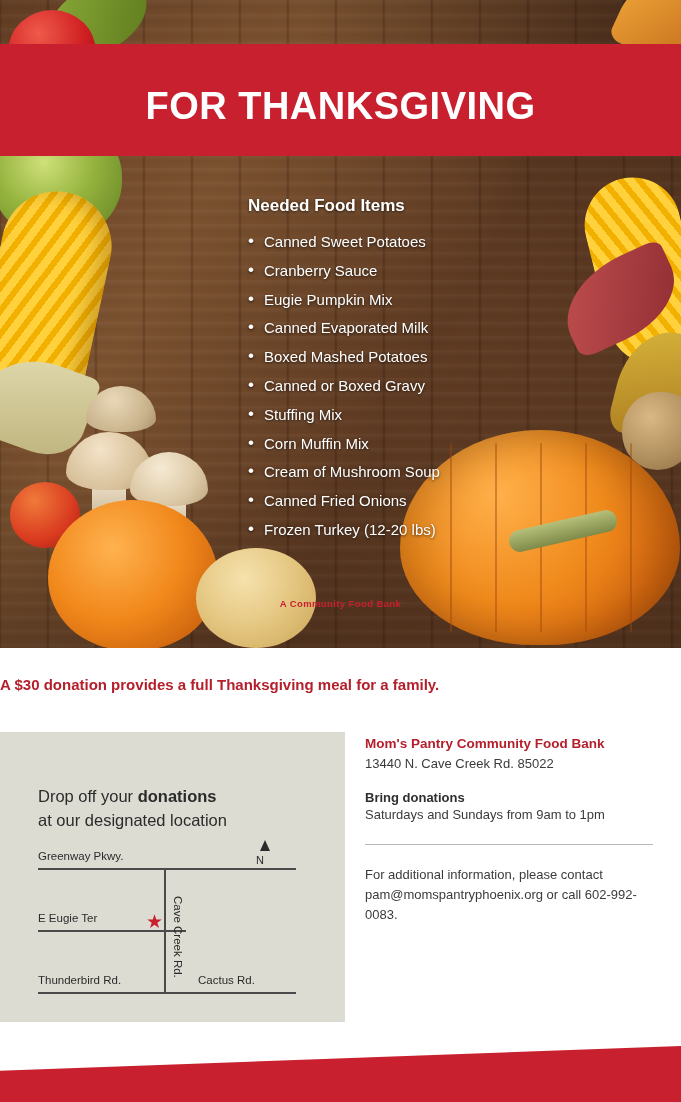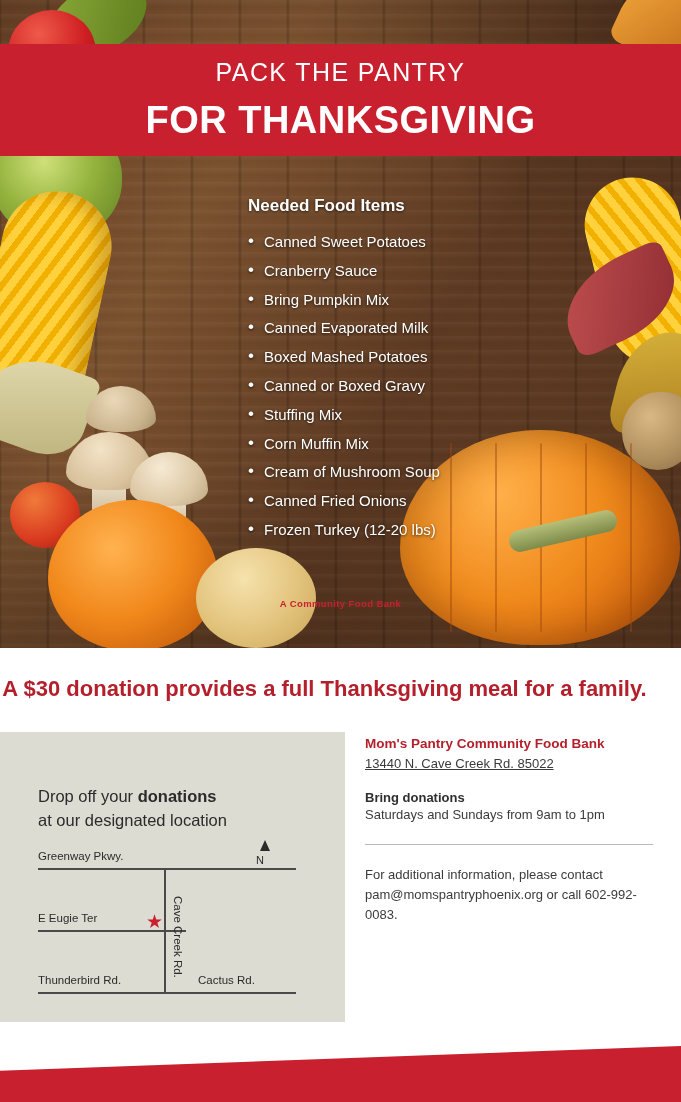--- a/index.html
+++ b/index.html
@@ -280,23 +280,22 @@
     font-size: 9.5px;
     font-weight: bold;
     letter-spacing: 0.4px;
   }
 
   
   .donation-line {
     position: absolute;
     left: 0; top: 676px;
     width: 649px;
-    text-align: center;
     color: #b41f2b;
-    font-size: 22px;
+    font-size: 15px;
     font-weight: bold;
   }
 
   
   .lower { position: absolute; left: 0; top: 724px; width: 681px; height: 378px; }
 
   .map-panel {
     position: absolute;
     left: 0; top: 8px;
     width: 345px;
@@ -364,21 +363,20 @@
   .info-title {
     color: #b41f2b;
     font-size: 13.5px;
     font-weight: bold;
     line-height: 19px;
   }
   .info-sub {
     font-size: 13px;
     line-height: 19px;
     margin-top: 1px;
-    text-decoration: underline;
   }
   .info-block { margin-top: 17px; }
   .info-block .h { font-size: 13px; font-weight: bold; color: #2f2f2f; }
   .info-block .t { font-size: 13px; margin-top: 2px; }
   .rule {
     margin-top: 22px;
     width: 288px;
     height: 1px;
     background: #b9b9b9;
   }
@@ -424,30 +422,29 @@
   <div class="veg pumpkin-big">
     <div class="rib" style="left:18%"></div>
     <div class="rib" style="left:34%"></div>
     <div class="rib" style="left:50%"></div>
     <div class="rib" style="left:66%"></div>
     <div class="rib" style="left:82%"></div>
   </div>
   <div class="stem-green"></div>
 
   <div class="banner">
-    <div class="banner-line1">PACK THE PANTRY</div>
     <div class="banner-line2">FOR THANKSGIVING</div>
   </div>
 
   <div class="needed">
     <div class="needed-title">Needed Food Items</div>
     <ul>
       <li>Canned Sweet Potatoes</li>
       <li>Cranberry Sauce</li>
-      <li>Bring Pumpkin Mix</li>
+      <li>Eugie Pumpkin Mix</li>
       <li>Canned Evaporated Milk</li>
       <li>Boxed Mashed Potatoes</li>
       <li>Canned or Boxed Gravy</li>
       <li>Stuffing Mix</li>
       <li>Corn Muffin Mix</li>
       <li>Cream of Mushroom Soup</li>
       <li>Canned Fried Onions</li>
       <li>Frozen Turkey (12-20 lbs)</li>
     </ul>
   </div>

